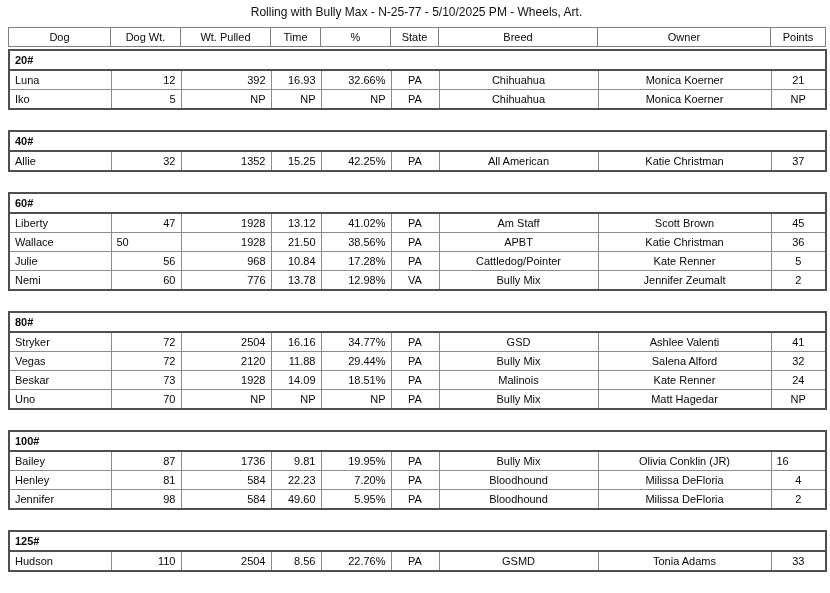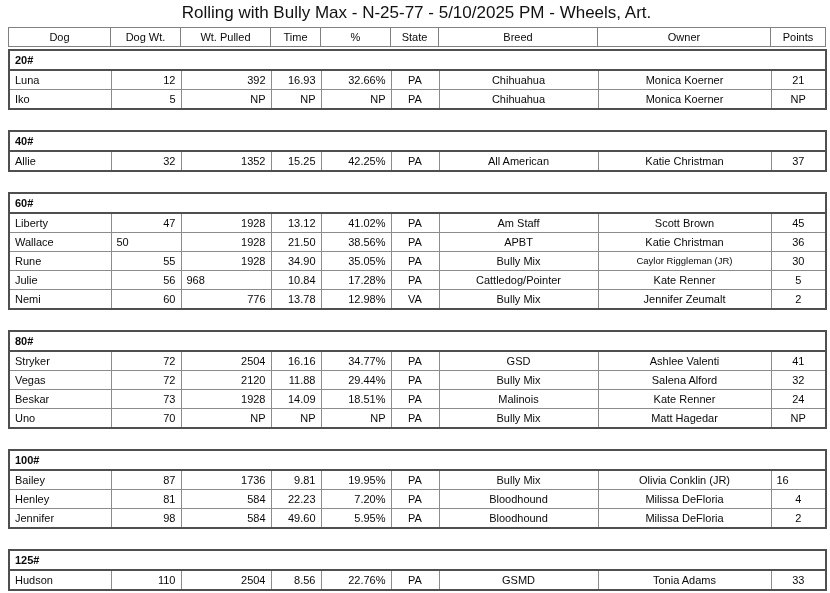--- a/index.html
+++ b/index.html
@@ -11,21 +11,21 @@
     font-family: "Liberation Sans", "DejaVu Sans", sans-serif;
     color: #0a0a0a;
     overflow: hidden;
   }
   #doc {
     padding: 5px 0 0 8px;
   }
   .title {
     width: 817px;
     text-align: center;
-    font-size: 17px;
+    font-size: 12px;
     line-height: 15px;
     margin-bottom: 7px;
     color: #111111;
   }
   table {
     border-collapse: collapse;
     table-layout: fixed;
   }
   td {
     height: 18px;
@@ -194,34 +194,23 @@
             <td style="text-align: left; margin-top: 16px;">50</td>
             <td style="text-align: right;">1928</td>
             <td style="text-align: right;">21.50</td>
             <td style="text-align: right;">38.56%</td>
             <td style="text-align: center;">PA</td>
             <td style="text-align: center;">APBT</td>
             <td style="text-align: center;">Katie Christman</td>
             <td style="text-align: center;">36</td>
           </tr>
           <tr>
-            <td style="text-align: left;">Rune</td>
-            <td style="text-align: right;">55</td>
-            <td style="text-align: right;">1928</td>
-            <td style="text-align: right;">34.90</td>
-            <td style="text-align: right;">35.05%</td>
-            <td style="text-align: center;">PA</td>
-            <td style="text-align: center;">Bully Mix</td>
-            <td class="shrink" style="text-align: center;">Caylor Riggleman (JR)</td>
-            <td style="text-align: center;">30</td>
-          </tr>
-          <tr>
             <td style="text-align: left;">Julie</td>
             <td style="text-align: right;">56</td>
-            <td style="">968</td>
+            <td style="text-align: right;">968</td>
             <td style="text-align: right;">10.84</td>
             <td style="text-align: right;">17.28%</td>
             <td style="text-align: center;">PA</td>
             <td style="text-align: center;">Cattledog/Pointer</td>
             <td style="text-align: center;">Kate Renner</td>
             <td style="text-align: center;">5</td>
           </tr>
           <tr>
             <td style="text-align: left;">Nemi</td>
             <td style="text-align: right;">60</td>

